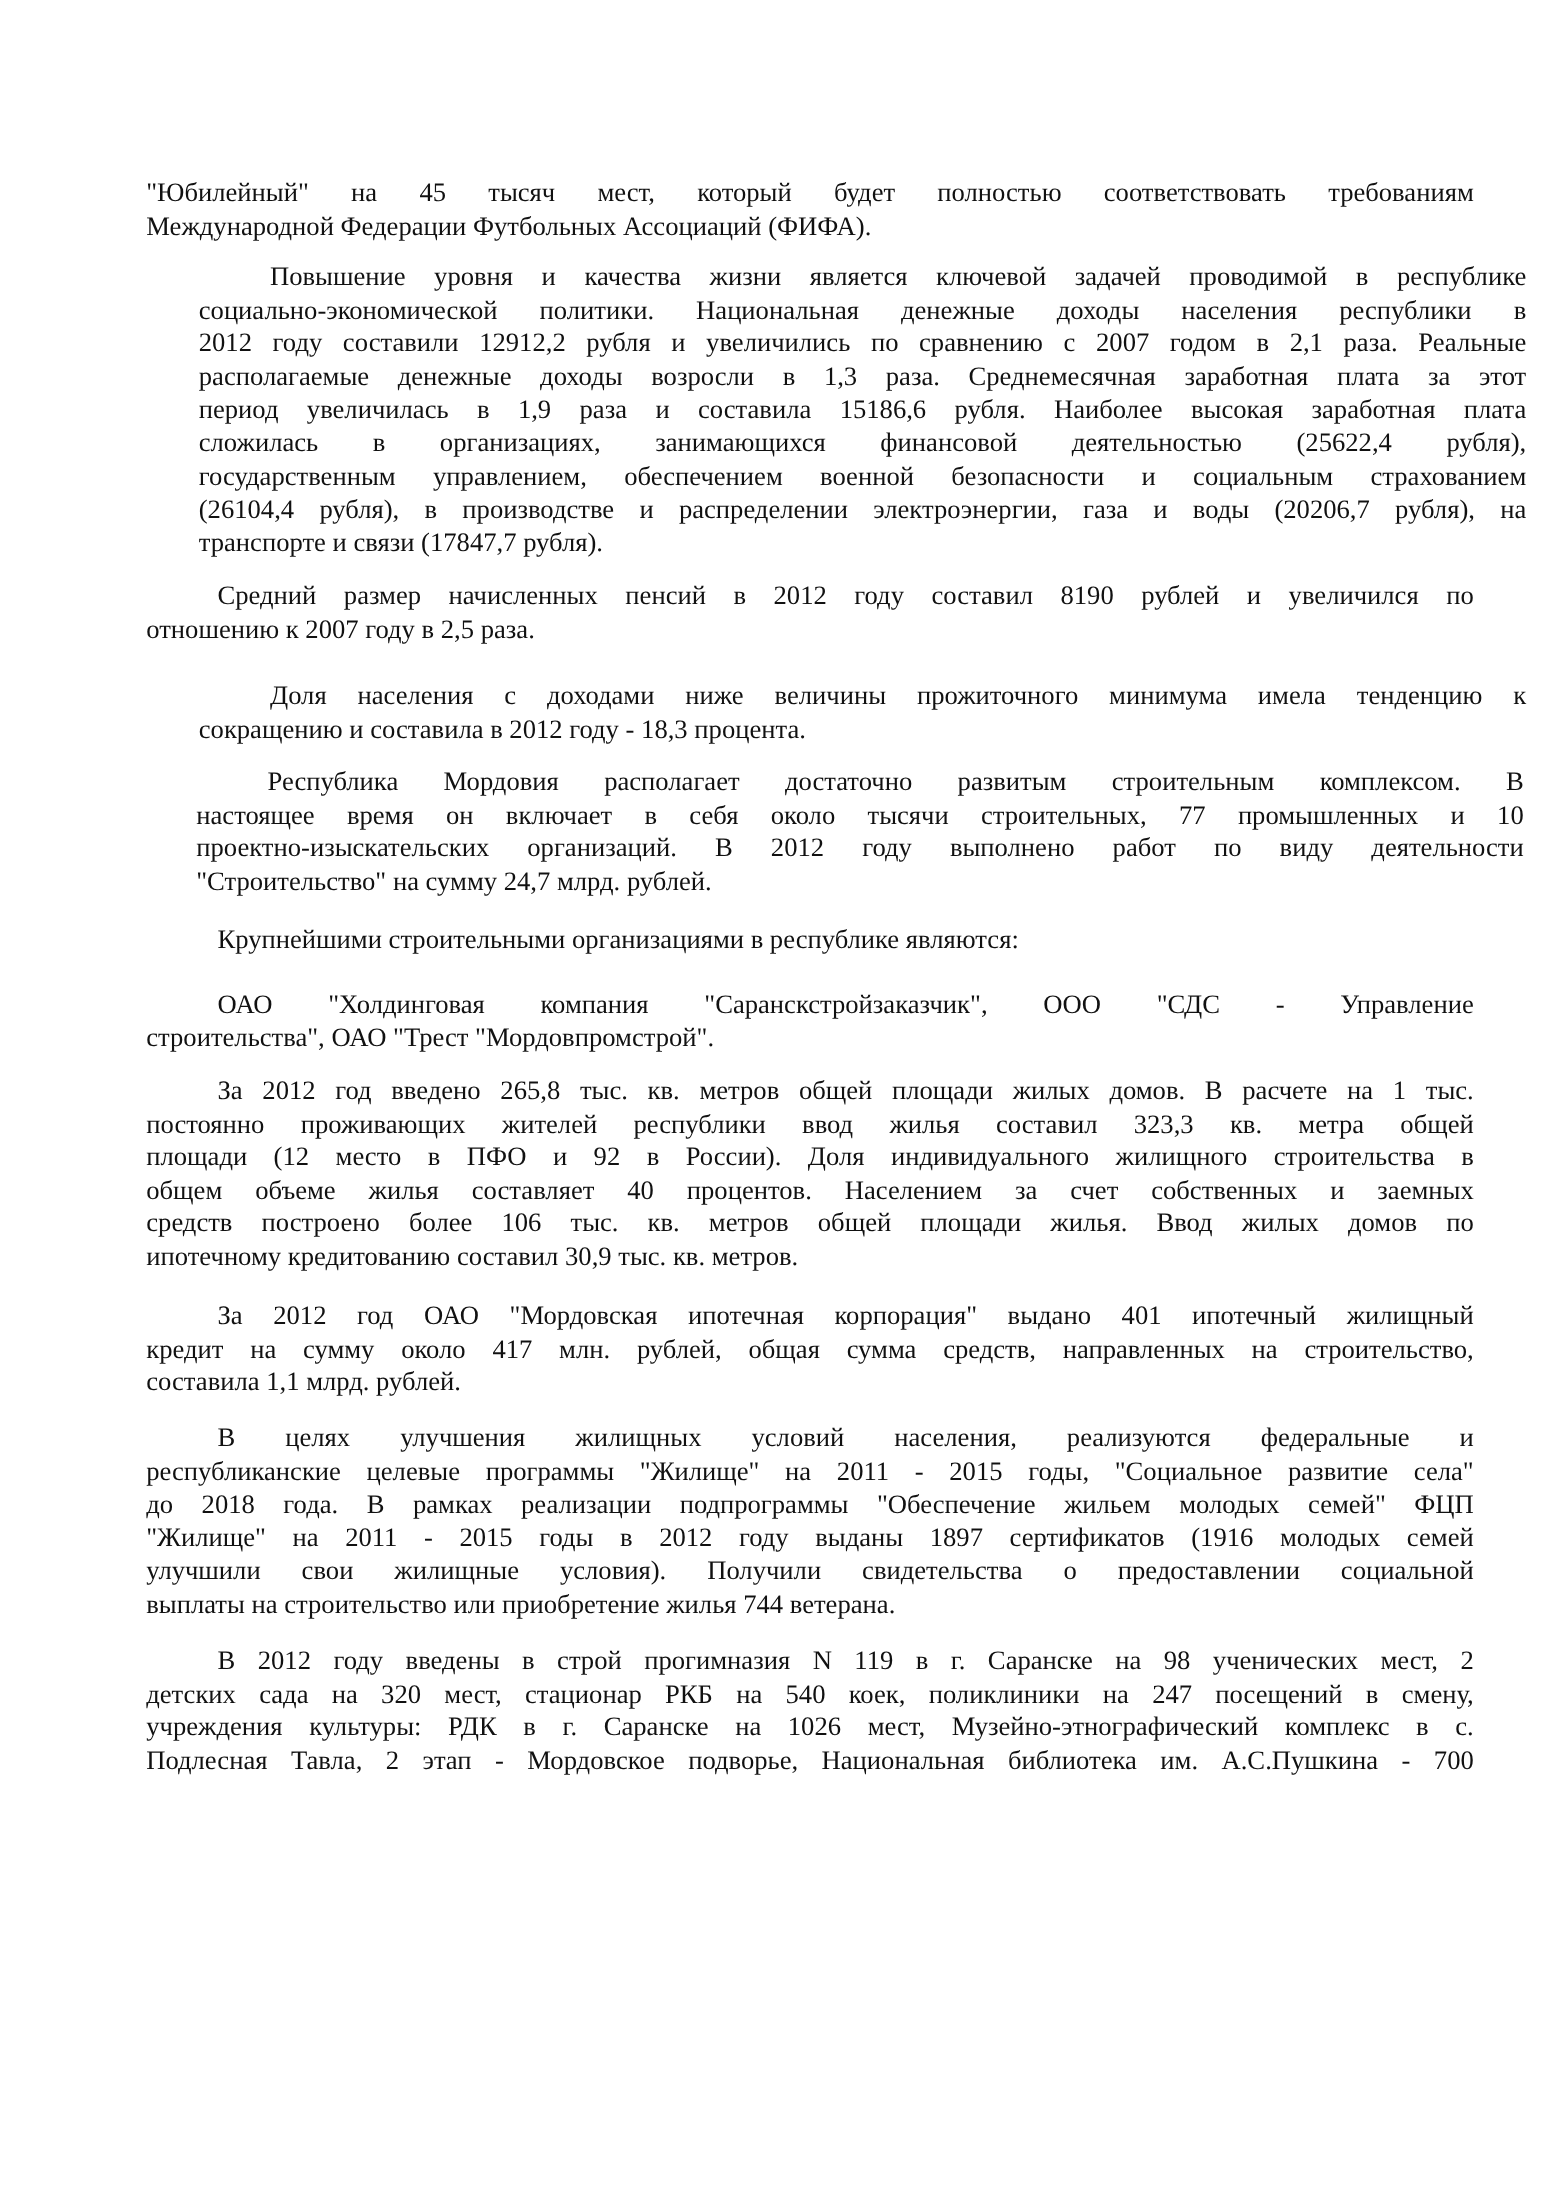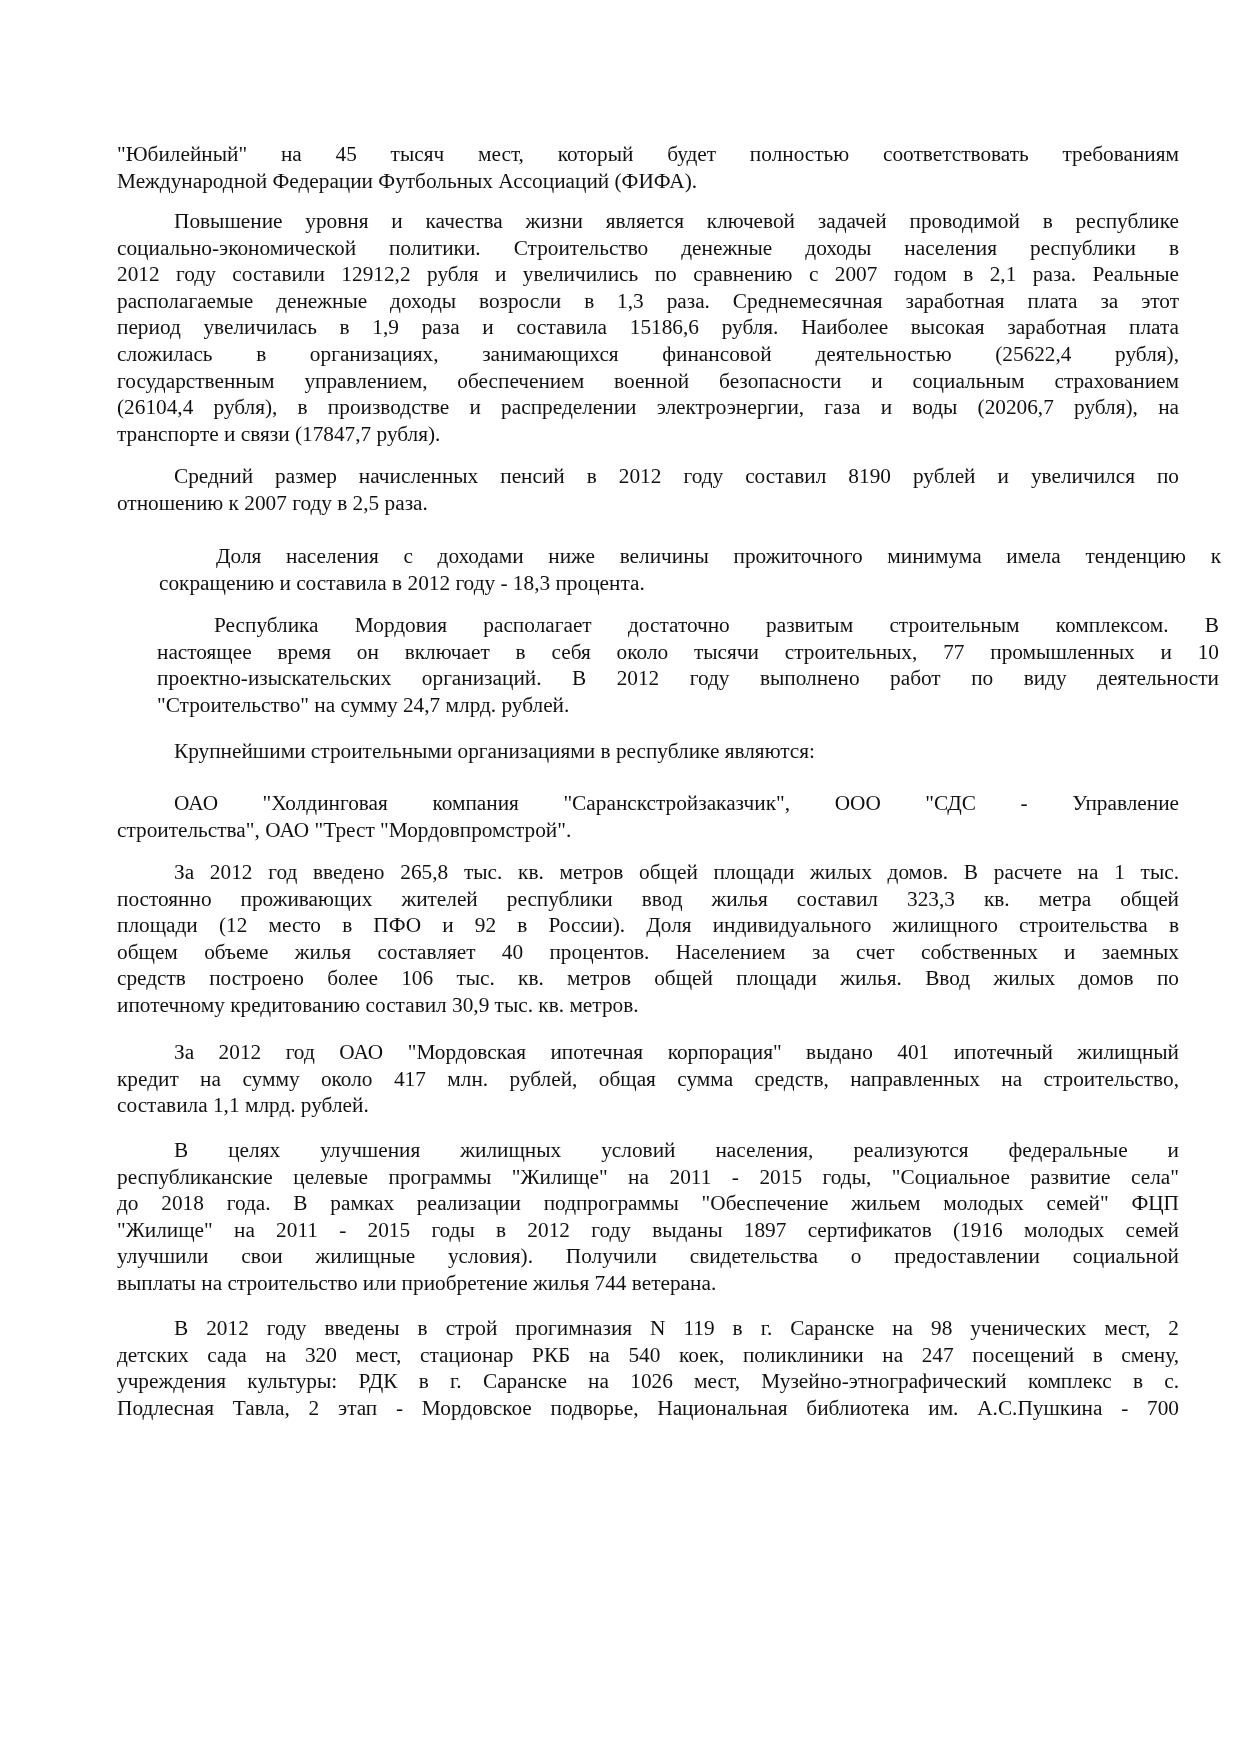--- a/index.html
+++ b/index.html
@@ -47,23 +47,23 @@
     }
   </style>
 </head>
 <body>
 
 <div class="page" id="page">
     <div class="para" style="top: 141px;">
       <span class="line">"Юбилейный" на 45 тысяч мест, который будет полностью соответствовать требованиям</span>
       <span class="line last">Международной Федерации Футбольных Ассоциаций (ФИФА).</span>
     </div>
-    <div class="para" style="top: 208px;">
+    <div class="para" style="top: 208px; margin-left: 42px;">
       <span class="line indent">Повышение уровня и качества жизни является ключевой задачей проводимой в республике</span>
-      <span class="line">социально-экономической политики. Строительство денежные доходы населения республики в</span>
+      <span class="line">социально-экономической политики. Национальная денежные доходы населения республики в</span>
       <span class="line">2012 году составили 12912,2 рубля и увеличились по сравнению с 2007 годом в 2,1 раза. Реальные</span>
       <span class="line">располагаемые денежные доходы возросли в 1,3 раза. Среднемесячная заработная плата за этот</span>
       <span class="line">период увеличилась в 1,9 раза и составила 15186,6 рубля. Наиболее высокая заработная плата</span>
       <span class="line">сложилась в организациях, занимающихся финансовой деятельностью (25622,4 рубля),</span>
       <span class="line">государственным управлением, обеспечением военной безопасности и социальным страхованием</span>
       <span class="line">(26104,4 рубля), в производстве и распределении электроэнергии, газа и воды (20206,7 рубля), на</span>
       <span class="line last">транспорте и связи (17847,7 рубля).</span>
     </div>
     <div class="para" style="top: 463px;">
       <span class="line indent">Средний размер начисленных пенсий в 2012 году составил 8190 рублей и увеличился по</span>

